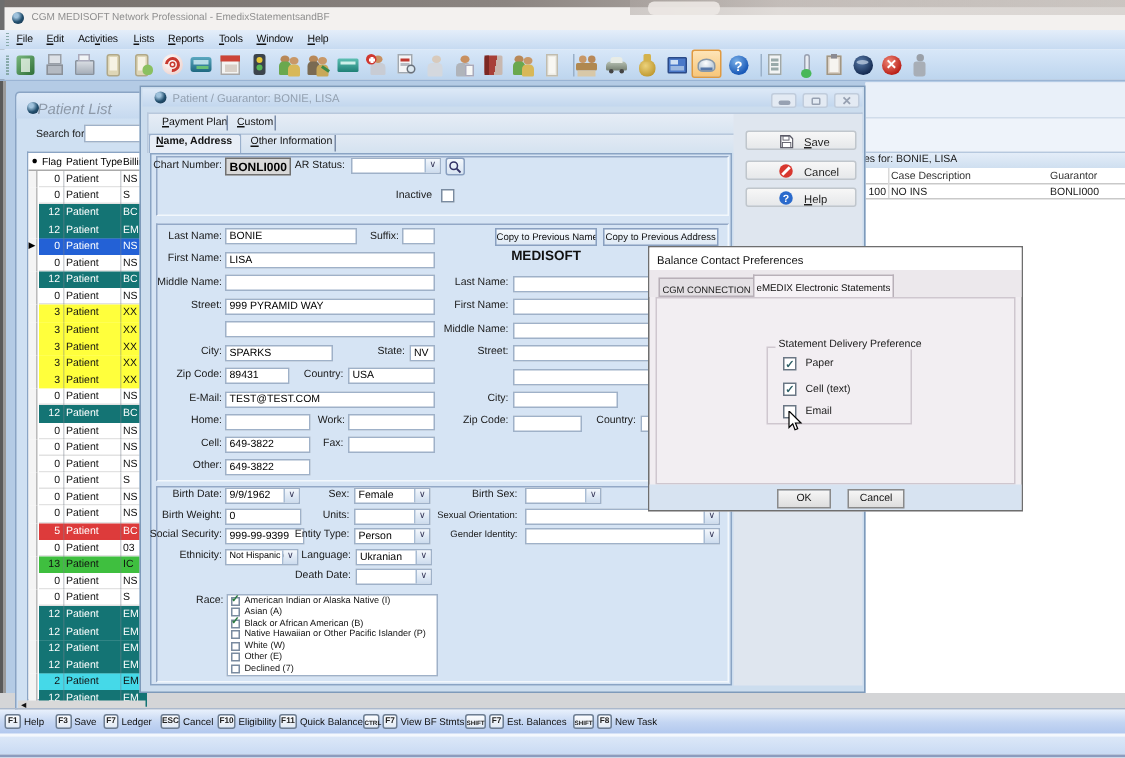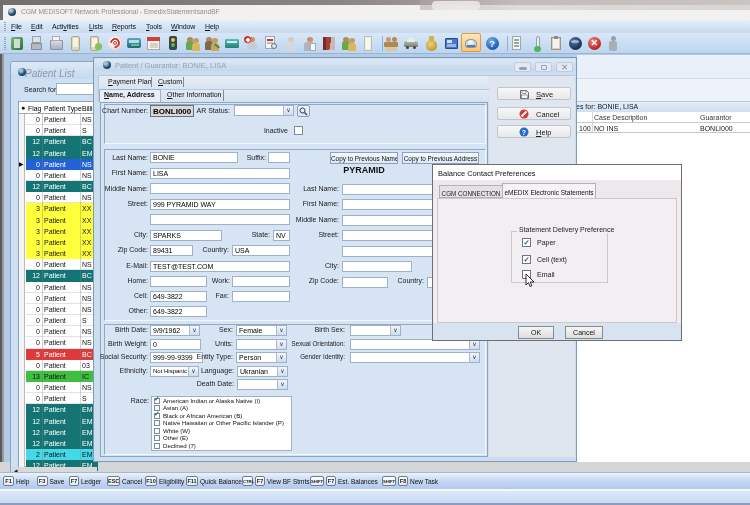--- a/index.html
+++ b/index.html
@@ -592,21 +592,21 @@
       <div style="position:absolute;left:8px;top:189px;width:120px;text-align:right;font-size:7px;color:#1a1a1a;white-space:nowrap;">Fax:</div>
       <div style="position:absolute;left:131px;top:188px;width:58px;height:11px;background:#fff;border:1px solid #9fb1c8;">
         <span style="position:absolute;left:2px;top:1px;font-size:7px;white-space:nowrap;"></span>
       </div>
       <div style="position:absolute;left:-73px;top:204px;width:120px;text-align:right;font-size:7px;color:#1a1a1a;white-space:nowrap;">Other:</div>
       <div style="position:absolute;left:49px;top:203px;width:57px;height:11px;background:#fff;border:1px solid #9fb1c8;">
         <span style="position:absolute;left:2px;top:1px;font-size:7px;white-space:nowrap;">649-3822</span>
       </div>
       <div style="position:absolute;left:229px;top:49px;width:68px;height:12px;background:linear-gradient(#f6fafd,#dde8f4);border:1px solid #8aa0c0;font-size:6.4px;text-align:center;line-height:11px;color:#111;white-space:nowrap;overflow:hidden;">Copy to Previous Name</div>
       <div style="position:absolute;left:301px;top:49px;width:77px;height:12px;background:linear-gradient(#f6fafd,#dde8f4);border:1px solid #8aa0c0;font-size:6.4px;text-align:center;line-height:11px;color:#111;white-space:nowrap;overflow:hidden;">Copy to Previous Address</div>
-      <div style="position:absolute;left:224px;top:62px;width:78px;text-align:center;font-size:9px;font-weight:bold;color:#111;">PYRAMID</div>
+      <div style="position:absolute;left:224px;top:62px;width:78px;text-align:center;font-size:9px;font-weight:bold;color:#111;">MEDISOFT</div>
       <div style="position:absolute;left:118px;top:82px;width:120px;text-align:right;font-size:7px;color:#1a1a1a;white-space:nowrap;">Last Name:</div>
       <div style="position:absolute;left:241px;top:80.5px;width:94px;height:11px;background:#fff;border:1px solid #9fb1c8;">
         <span style="position:absolute;left:2px;top:1px;font-size:7px;white-space:nowrap;"></span>
       </div>
       <div style="position:absolute;left:118px;top:97px;width:120px;text-align:right;font-size:7px;color:#1a1a1a;white-space:nowrap;">First Name:</div>
       <div style="position:absolute;left:241px;top:96px;width:94px;height:11px;background:#fff;border:1px solid #9fb1c8;">
         <span style="position:absolute;left:2px;top:1px;font-size:7px;white-space:nowrap;"></span>
       </div>
       <div style="position:absolute;left:118px;top:113px;width:120px;text-align:right;font-size:7px;color:#1a1a1a;white-space:nowrap;">Middle Name:</div>
       <div style="position:absolute;left:241px;top:111.5px;width:94px;height:11px;background:#fff;border:1px solid #9fb1c8;">

